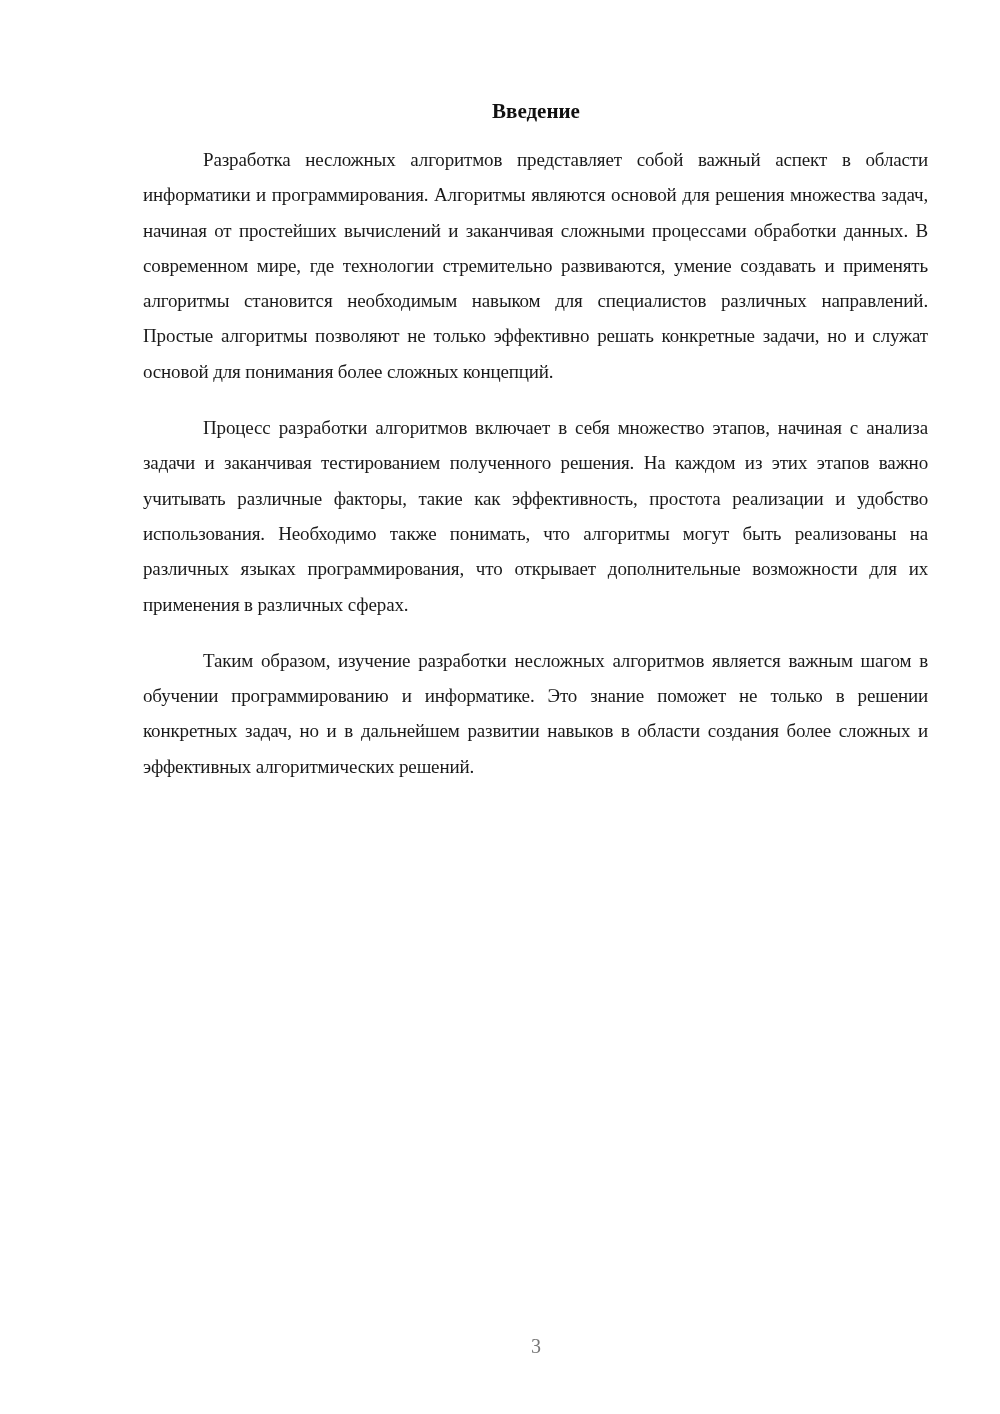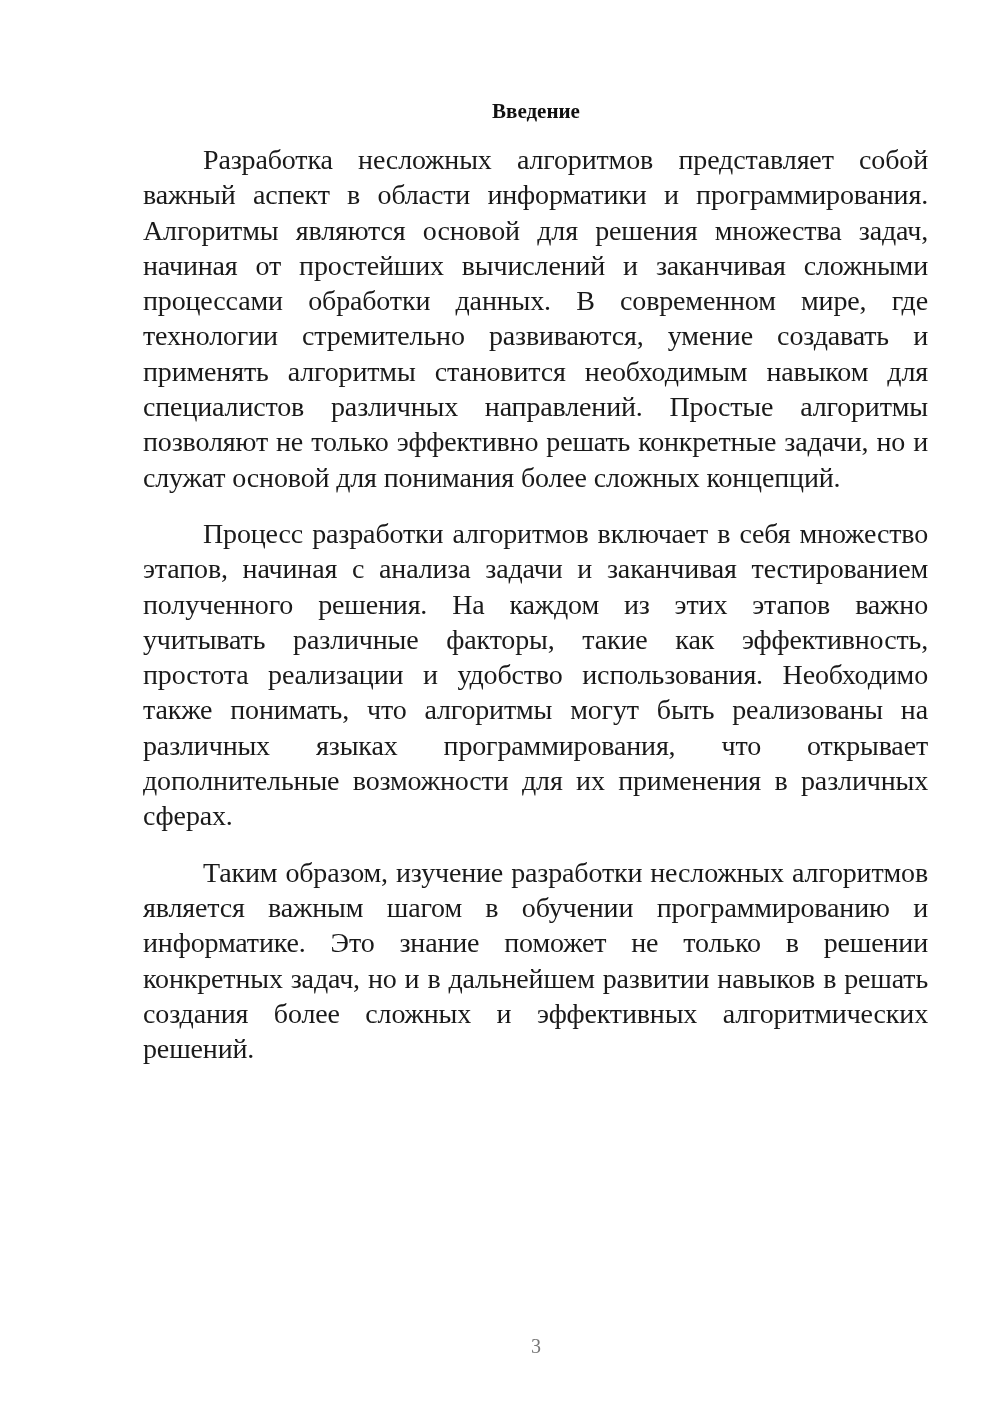--- a/index.html
+++ b/index.html
@@ -34,21 +34,21 @@
       color: #111;
     }
     .content {
       position: absolute;
       left: 143px;
       top: 142px;
       width: 785px;
     }
     .para {
       margin: 0 0 21px 0;
-      font-size: 28px;
+      font-size: 19px;
       line-height: 35.3px;
       text-align: justify;
       text-indent: 60px;
       letter-spacing: -0.15px;
     }
     .page-number {
       position: absolute;
       top: 1333px;
       left: 0;
       width: 1072px;
@@ -60,17 +60,17 @@
   </style>
 </head>
 <body>
 
 <div class="page">
   <div class="title">Введение</div>
 
   <div class="content">
     <p class="para">Разработка несложных алгоритмов представляет собой важный аспект в области информатики и программирования. Алгоритмы являются основой для решения множества задач, начиная от простейших вычислений и заканчивая сложными процессами обработки данных. В современном мире, где технологии стремительно развиваются, умение создавать и применять алгоритмы становится необходимым навыком для специалистов различных направлений. Простые алгоритмы позволяют не только эффективно решать конкретные задачи, но и служат основой для понимания более сложных концепций.</p>
     <p class="para">Процесс разработки алгоритмов включает в себя множество этапов, начиная с анализа задачи и заканчивая тестированием полученного решения. На каждом из этих этапов важно учитывать различные факторы, такие как эффективность, простота реализации и удобство использования. Необходимо также понимать, что алгоритмы могут быть реализованы на различных языках программирования, что открывает дополнительные возможности для их применения в различных сферах.</p>
-    <p class="para">Таким образом, изучение разработки несложных алгоритмов является важным шагом в обучении программированию и информатике. Это знание поможет не только в решении конкретных задач, но и в дальнейшем развитии навыков в решать создания более сложных и эффективных алгоритмических решений.</p>
+    <p class="para">Таким образом, изучение разработки несложных алгоритмов является важным шагом в обучении программированию и информатике. Это знание поможет не только в решении конкретных задач, но и в дальнейшем развитии навыков в области создания более сложных и эффективных алгоритмических решений.</p>
   </div>
 
   <div class="page-number">3</div>
 </div>
 
 </body></html>

